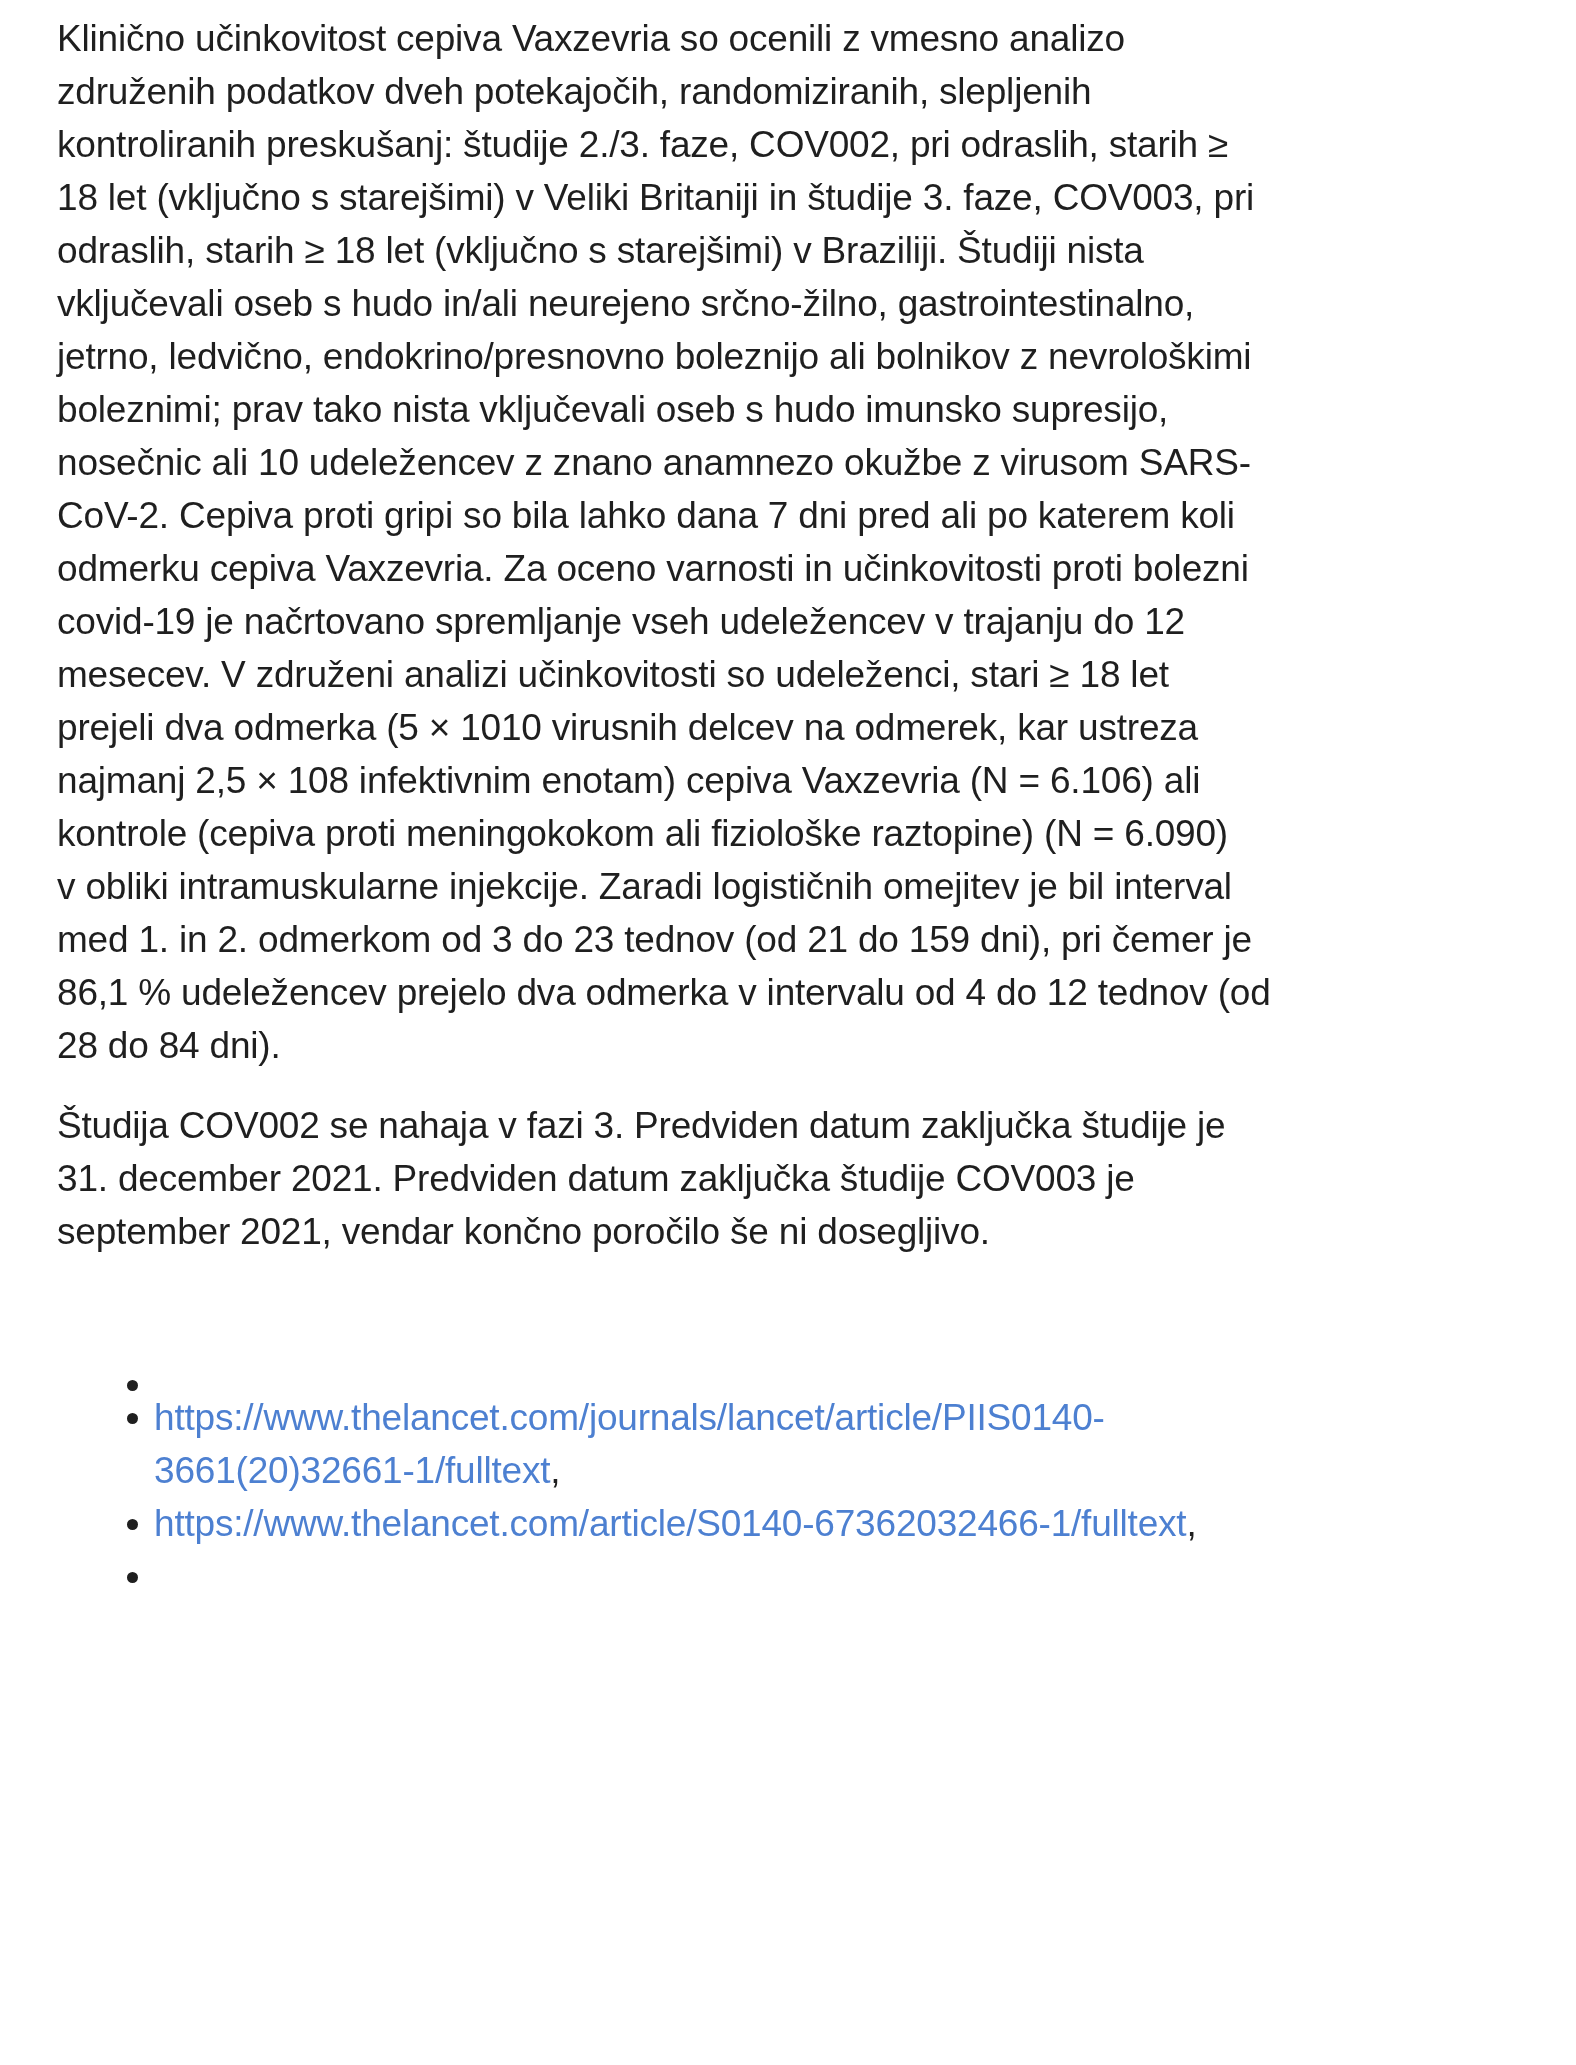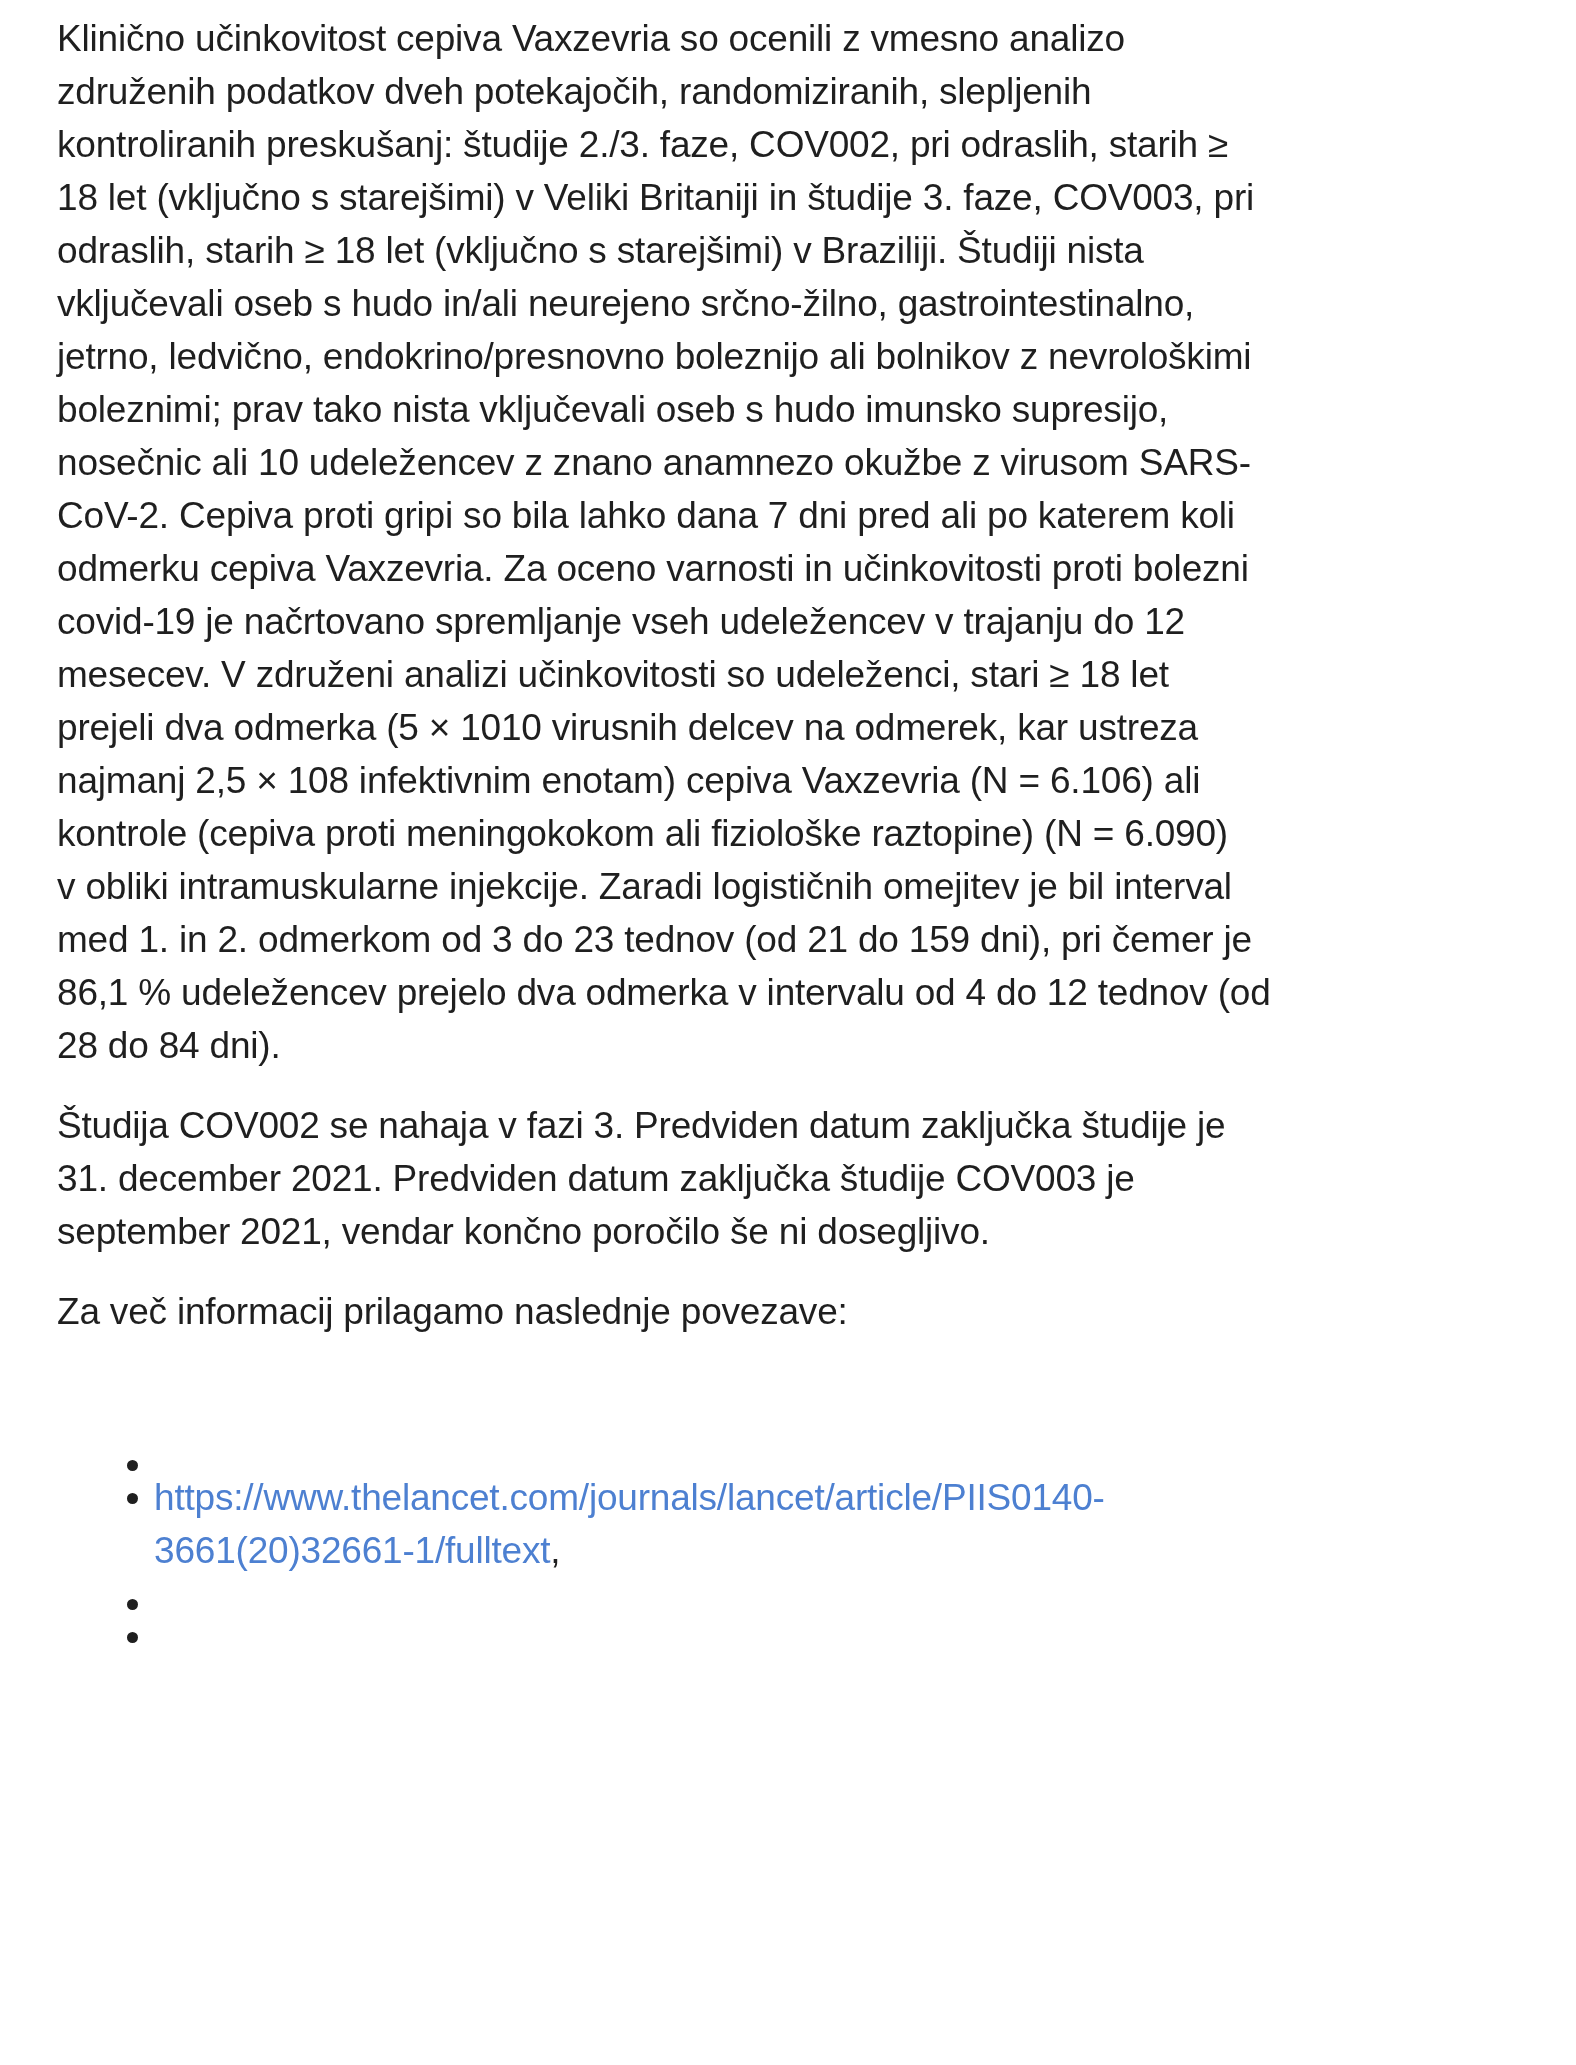--- a/index.html
+++ b/index.html
@@ -85,36 +85,36 @@
 kontrole (cepiva proti meningokokom ali fiziološke raztopine) (N = 6.090)
 v obliki intramuskularne injekcije. Zaradi logističnih omejitev je bil interval
 med 1. in 2. odmerkom od 3 do 23 tednov (od 21 do 159 dni), pri čemer je
 86,1 % udeležencev prejelo dva odmerka v intervalu od 4 do 12 tednov (od
 28 do 84 dni).</p>
 
   <p class="para">Študija COV002 se nahaja v fazi 3. Predviden datum zaključka študije je
 31. december 2021. Predviden datum zaključka študije COV003 je
 september 2021, vendar končno poročilo še ni dosegljivo.</p>
 
-  <p class="para">Za več informacij prilagamo naslednje povezave:</p>
 
   <ul class="links">
 
     <li class="link-item">
       <span class="bullet"></span>
     </li>
 
     <li class="link-item">
       <span class="bullet"></span>
       <span class="link-wrap"><a class="link" href="#">https://www.thelancet.com/journals/lancet/article/PIIS0140-
 3661(20)32661-1/fulltext</a><span class="suffix">,</span></span>
     </li>
 
     <li class="link-item">
       <span class="bullet"></span>
+      <span class="link-wrap"><a class="link" href="#">https://www.thelancet.com/article/S0140-67362032466-1/fulltext</a><span class="suffix">,</span></span>
     </li>
 
 
     <li class="link-item">
       <span class="bullet"></span>
     </li>
 
   </ul>
 
 </div>

